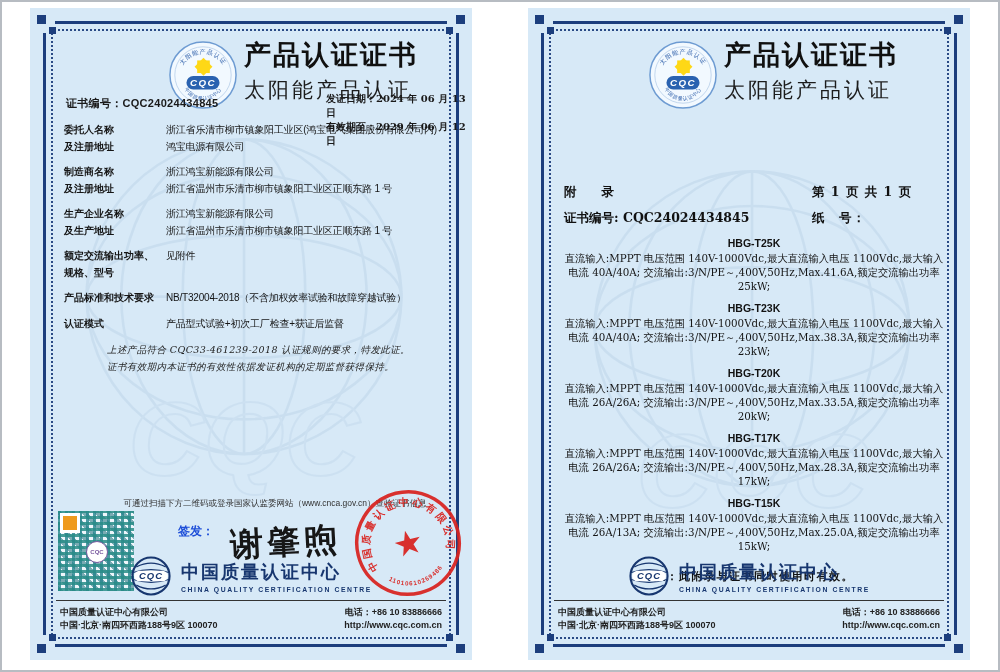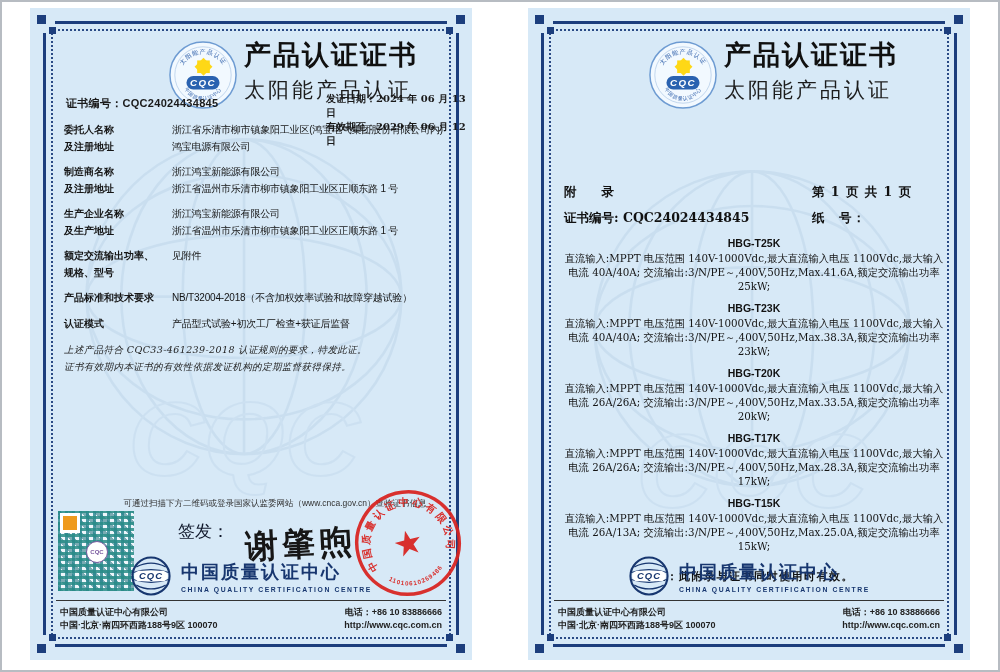--- a/index.html
+++ b/index.html
@@ -37,40 +37,40 @@
   .panel.left .titles{left:214px;}
   .panel.right .titles{left:196px;}
   .title{font-size:27px;font-weight:bold;color:#101010;letter-spacing:2px;line-height:30px;}
   .subtitle{font-size:21px;color:#1c1c1c;letter-spacing:3px;margin-top:6px;}
 
   .certno{position:absolute;left:36px;top:88px;font-size:11px;font-weight:bold;color:#1a1a1a;letter-spacing:.3px;}
   .dates{position:absolute;left:296px;top:84px;font-size:10px;font-weight:bold;
          font-family:"DejaVu Serif",serif;color:#1a1a1a;line-height:14px;}
 
   .fields{position:absolute;left:34px;top:114px;width:382px;font-size:10px;color:#151515;}
-  .frow{display:grid;grid-template-columns:92px 1fr;column-gap:16px;margin-bottom:9px;}
+  .frow{display:grid;grid-template-columns:92px 1fr;column-gap:10px;margin-bottom:9px;}
   .fl{font-weight:bold;line-height:16.5px;}
   .fv{line-height:16.5px;letter-spacing:-0.2px;}
   .statements{margin-top:7px;font-family:"DejaVu Serif",serif;font-style:italic;
-              font-size:9.5px;line-height:17px;color:#222;letter-spacing:.4px;}
+              font-size:9.5px;line-height:17px;color:#222;letter-spacing:.4px;margin-left:43px;}
 
   .qrnote{position:absolute;top:490px;left:86px;width:318px;text-align:center;font-size:8.5px;color:#333;}
   .qr{position:absolute;left:28px;top:503px;width:76px;height:80px;background:#eef6fb;
       background-image:
         repeating-linear-gradient(0deg,rgba(40,140,135,.85) 0 3px,transparent 3px 6px),
         repeating-linear-gradient(90deg,rgba(35,130,140,.8) 0 3px,transparent 3px 7px),
         repeating-linear-gradient(45deg,rgba(25,110,120,.55) 0 4px,transparent 4px 9px);}
   .qr .corner-o{position:absolute;left:2px;top:2px;width:20px;height:20px;background:#ef9a1d;
       box-shadow:inset 0 0 0 3px #fff,inset 0 0 0 6px #ef9a1d;}
   .qr .badge{position:absolute;left:50%;top:50%;width:20px;height:20px;margin:-10px 0 0 -10px;
       background:#fff;border-radius:50%;border:1px solid #7a5aa0;font-size:6px;color:#7a5aa0;
       display:flex;align-items:center;justify-content:center;font-weight:bold;}
 
   .signrow{position:absolute;left:148px;top:512px;white-space:nowrap;}
-  .signlabel{font-size:17px;font-weight:normal;color:#0f172a;vertical-align:18px;}
+  .signlabel{font-size:12px;font-weight:bold;color:#1d4ed8;vertical-align:18px;}
   .signature{display:inline-block;font-size:33px;font-family:"DejaVu Serif",serif;font-weight:bold;
              color:#161616;margin-left:12px;transform:rotate(-3deg);letter-spacing:4px;}
 
   .orgrow{position:absolute;left:0;right:0;top:547px;display:flex;justify-content:center;
           align-items:center;gap:9px;}
   .orgtxt .cn{font-size:18px;font-weight:bold;color:#17366f;letter-spacing:2px;}
   .orgtxt .en{font-size:6.8px;color:#17366f;letter-spacing:1.6px;margin-top:2px;font-weight:bold;}
 
   .seal{position:absolute;left:320px;top:477px;width:116px;height:116px;transform:rotate(-14deg);opacity:.93;}
 

